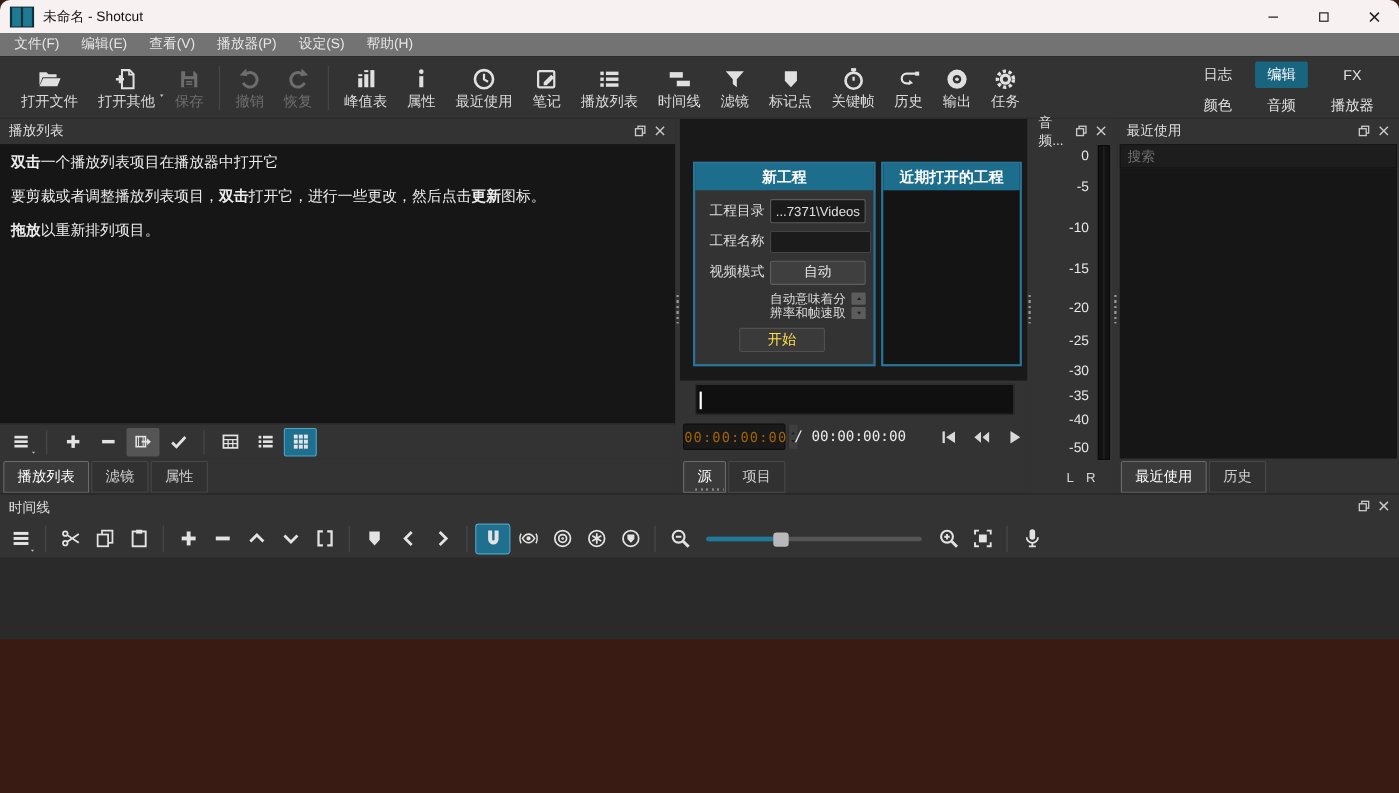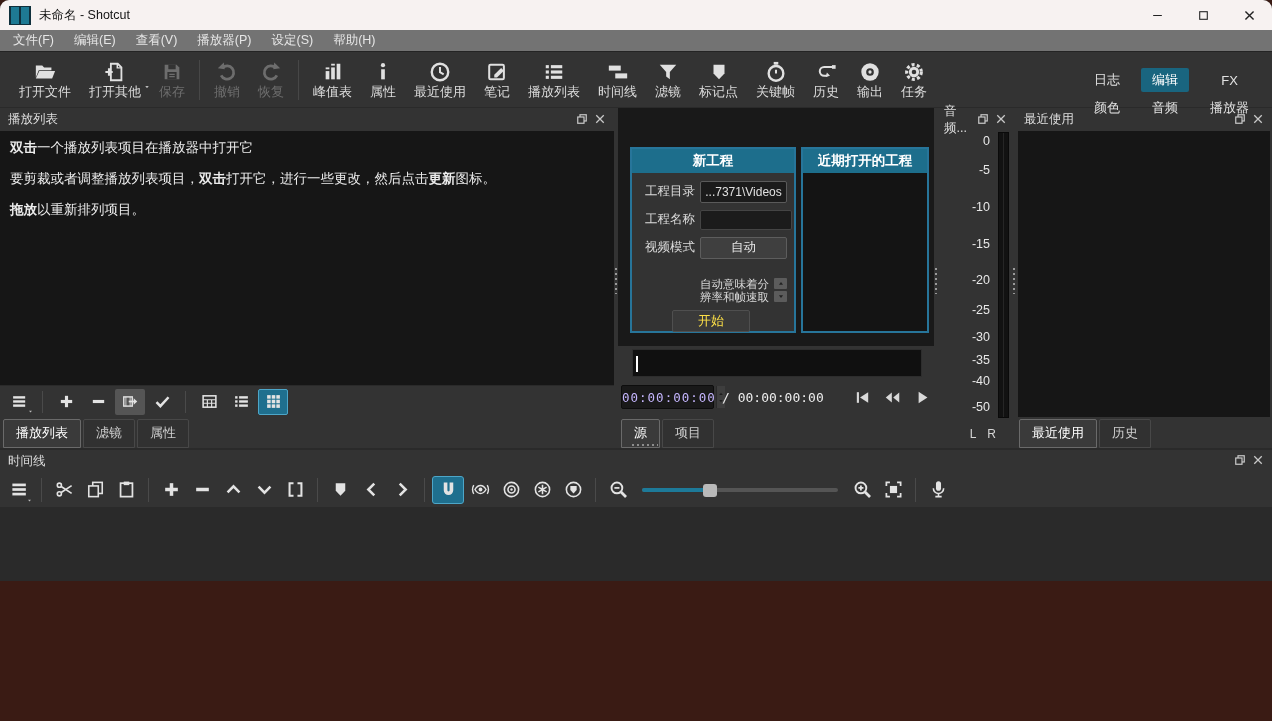--- a/index.html
+++ b/index.html
@@ -32,21 +32,21 @@
   
   .toolbar { height:56px; background:#333; display:flex; align-items:center;
     padding-left:10px; flex:0 0 auto; position:relative; border-bottom:1px solid #2a2a2a; }
   .tbtn { display:flex; flex-direction:column; align-items:center; justify-content:center;
     gap:2px; padding:3px 9px; color:#dcdcdc; position:relative; }
   .tbtn .ic { width:22px; height:22px; color:#e0e0e0; }
   .tbtn .tlabel { font-size:13px; line-height:14px; white-space:nowrap; }
   .tbtn.disabled, .tbtn.disabled .ic { color:#6d6d6d; }
   .tbtn .mini-caret { position:absolute; right:-1px; bottom:12px; width:8px; height:6px; color:#bbb; }
   .tsep { width:1px; height:40px; background:#474747; margin:0 5px; }
-  .layout-switch { position:absolute; right:12px; top:16px; display:grid;
+  .layout-switch { position:absolute; right:12px; top:4px; display:grid;
     grid-template-columns:auto auto auto; gap:4px 10px; justify-items:center; align-items:center; }
   .lay-btn { padding:3px 11px; font-size:13px; color:#e2e2e2; border-radius:2px; }
   .lay-btn.sel { background:#19657f; color:#fff; }
 
   
   .dock-header { height:23px; background:#333; display:flex; align-items:center;
     padding:0 6px 0 8px; font-size:12.5px; color:#dedede; flex:0 0 auto; }
   .dock-btns { margin-left:auto; display:flex; gap:4px; align-items:center; }
   .dock-btn { width:14px; height:14px; color:#c9c9c9; display:flex; }
   .dock-btn svg { width:12px; height:12px; }
@@ -89,39 +89,39 @@
   .np-row { display:flex; align-items:center; gap:5px; }
   .np-label { width:56px; text-align:right; font-size:12.5px; color:#dcdcdc; flex:0 0 auto; }
   .np-dirbtn { width:92px; height:22px; background:#1b1b1b; border:1px solid #5a5a5a;
     color:#e0e0e0; font-size:12px; display:flex; align-items:center; justify-content:center;
     border-radius:2px; white-space:nowrap; overflow:hidden; }
   .np-input { width:92px; height:20px; background:#1b1b1b; border:1px solid #444;
     color:#e0e0e0; font-size:12px; border-radius:2px; }
   .np-modebtn { width:92px; height:22px; background:#3f3f3f; border:1px solid #5d5d5d;
     color:#e6e6e6; font-size:12.5px; border-radius:2px; display:flex; align-items:center;
     justify-content:center; }
-  .np-note { display:flex; margin-left:61px; gap:2px;margin-top:12px; }
+  .np-note { display:flex; margin-left:61px; gap:2px; }
   .np-note-text { width:92px; font-size:11.5px; line-height:13px; color:#dcdcdc;
     overflow:hidden; height:25px; }
   .np-spins { display:flex; flex-direction:column; gap:2px; }
   .np-spin { width:13px; height:11px; background:#5c5c5c; display:flex; align-items:center;
     justify-content:center; color:#222; border-radius:1px; }
   .np-spin svg { width:8px; height:7px; }
   .np-start { width:78px; height:22px; margin-left:33px; background:#3a3a3a;
     border:1px solid #4f4f4f; color:#fde047; font-size:13px; border-radius:2px;
     display:flex; align-items:center; justify-content:center; }
   .seek-wrap { height:32px; padding:3px 10px 0 14px; }
   .seek-strip { width:290px; height:28px; background:#101010; border:1px solid #2d2d2d;
     position:relative; }
   .seek-cursor { position:absolute; left:3px; top:6px; width:2px; height:16px; background:#fff; }
   .transport { height:38px; display:flex; align-items:center; padding-left:3px; gap:8px; }
   .tc-box { width:93px; height:24px; background:#191919; border:1px solid #0d0d0d;
     display:flex; align-items:center; border-radius:2px; }
   .tc-text { flex:1; text-align:center; font-family:"DejaVu Sans Mono",monospace;
-    font-size:12.5px; letter-spacing:1px; color:#c4b5fd; }
+    font-size:12.5px; letter-spacing:1px; color:#a16207; }
   .tc-spin { width:14px; height:100%; background:#3e3e3e; border-left:1px solid #2a2a2a;
     display:flex; flex-direction:column; align-items:center; justify-content:center; gap:1px; color:#1d1d1d; }
   .tc-spin svg { width:8px; height:6px; }
   .tc-total { font-family:"DejaVu Sans Mono",monospace; font-size:13px; color:#ececec; white-space:nowrap; }
   .tr-btn { width:26px; height:24px; display:flex; align-items:center; justify-content:center; color:#d9d9d9; }
   .tr-btn .ic { width:17px; height:17px; }
   .player-tabs { flex:1; display:flex; align-items:flex-start; padding:3px 0 0 3px; gap:2px; position:relative; }
   .hdots { position:absolute; left:14px; bottom:2px; width:26px; height:2px;
     background-image:repeating-linear-gradient(90deg,#8d8d8d 0 2px, transparent 2px 5px); }
 
@@ -773,20 +773,21 @@
                 <use href="#i-float"></use>
               </svg>
             </span>
           <span class="dock-btn">
               <svg>
                 <use href="#i-close"></use>
               </svg>
             </span>
         </div>
       </div>
+      <input class="search-input" placeholder="搜索" style="">
       <div class="recent-body"></div>
       <div class="tabbar">
         <div class="tab sel">最近使用</div>
         <div class="tab">历史</div>
       </div>
     </div>
   </div>
 
   <div class="timeline-panel">
     <div class="tl-header">

